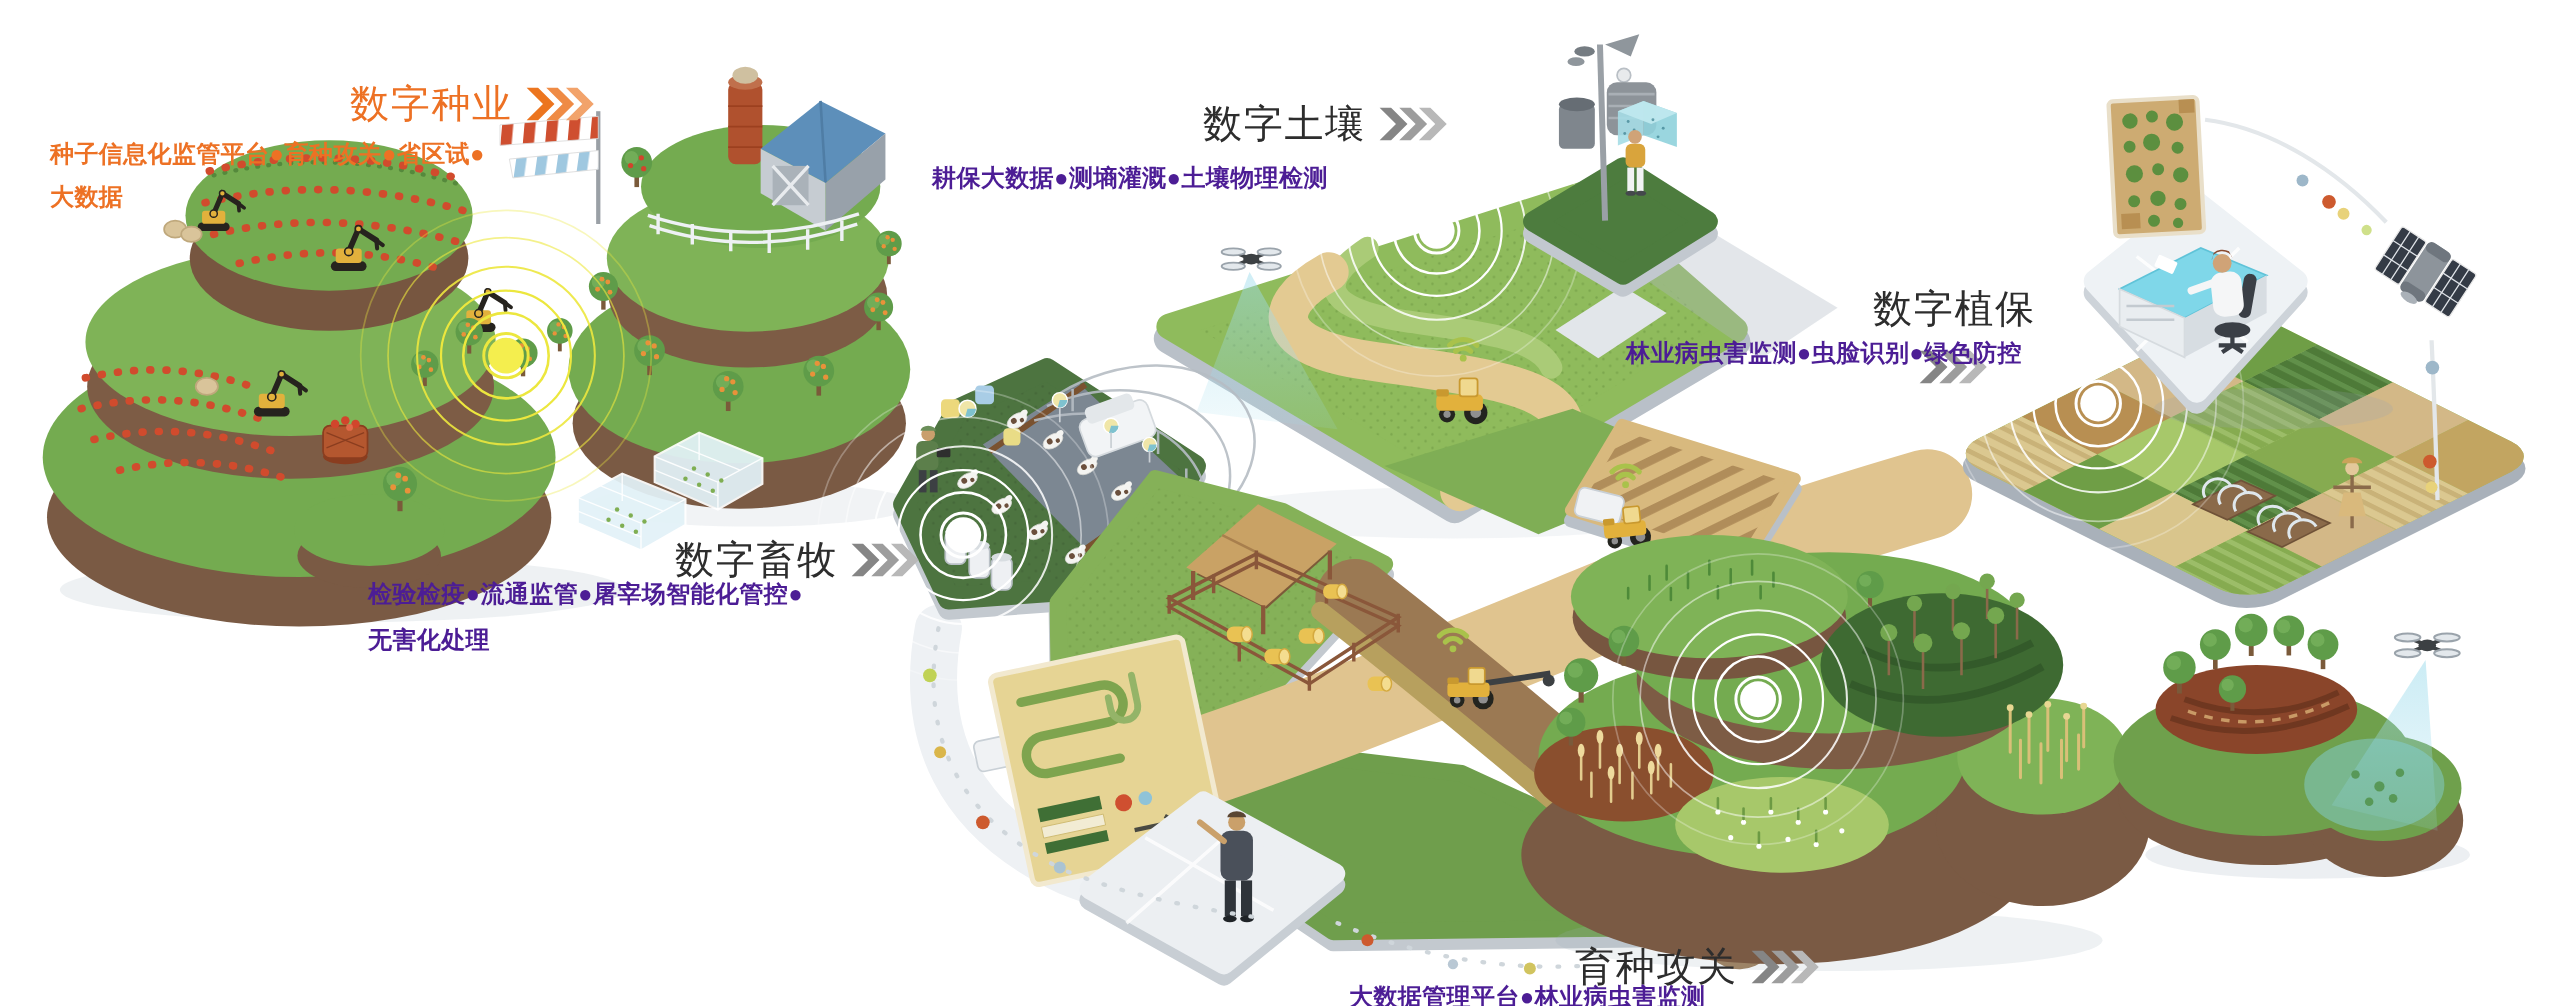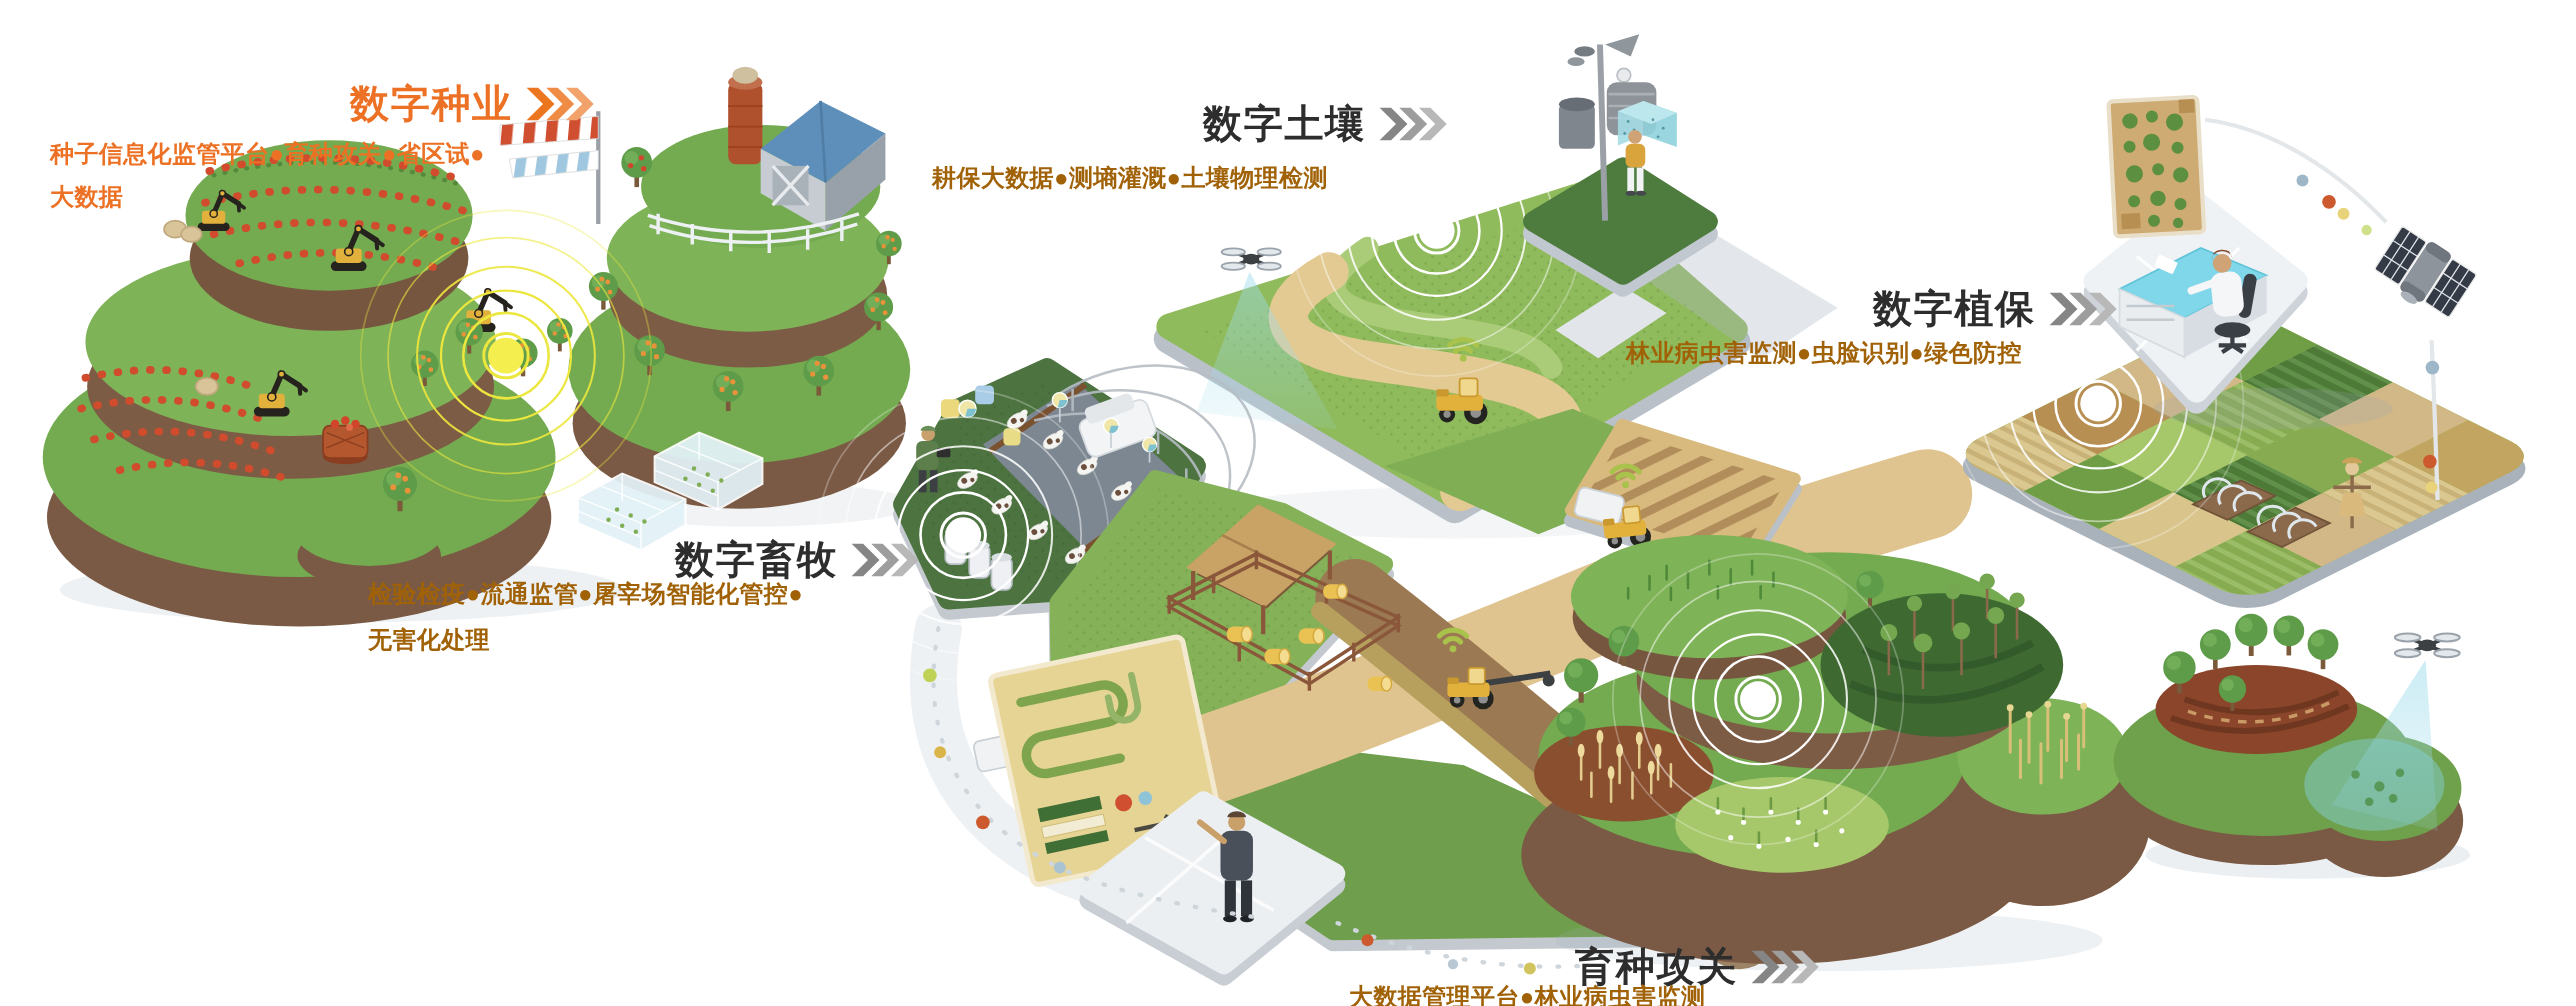--- a/index.html
+++ b/index.html
@@ -3,23 +3,23 @@
 <meta charset="utf-8">
 <style>
   html,body{margin:0;padding:0;}
   body{
     width:2576px;height:1007px;position:relative;overflow:hidden;
     background:#ffffff;
     font-family:"Liberation Sans","DejaVu Sans",sans-serif;
   }
   #scene{position:absolute;left:0;top:0;}
   .title-row{position:absolute;display:flex;align-items:center;gap:12px;white-space:nowrap;}
-  .title{font-size:39px;font-weight:bold;color:#2d2d2d;letter-spacing:1.7px;}
+  .title{font-size:39px;font-weight:normal;color:#2d2d2d;letter-spacing:1.7px;}
   .title.seed{color:#ed7124;}
-  .sub{position:absolute;font-size:24px;font-weight:bold;color:#a16207;white-space:nowrap;letter-spacing:0.4px;}
+  .sub{position:absolute;font-size:24px;font-weight:bold;color:#4c1d95;white-space:nowrap;letter-spacing:0.4px;}
   .sub.seed{color:#ed7124;}
   .sub.alignr{text-align:left;}
   .chev{display:block;}
 </style>
 </head>
 <body>
 
 <svg id="scene" width="2576" height="1007" viewBox="0 0 3014 1178">
 <defs>
   <pattern id="redstripe" width="26" height="60" patternUnits="userSpaceOnUse" patternTransform="rotate(5)">
@@ -727,21 +727,21 @@
     <svg class="chev" width="72" height="38" viewBox="0 0 88 44">
       <path d="M2 2h14l20 20-20 20H2l20-20z" fill="#858585"></path>
       <path d="M26 2h14l20 20-20 20H26l20-20z" fill="#9d9d9d"></path>
       <path d="M50 2h14l20 20-20 20H50l20-20z" fill="#b8b8b8"></path>
     </svg>
   </div>
   <div class="sub" style="left:932px;top:162px;">耕保大数据●测墒灌溉●土壤物理检测</div>
 </div>
 
 <div>
-  <div class="title-row" style="left:1873px;top:282px;">
+  <div class="title-row" style="left:1873px;top:282px;flex-direction:column;">
     <span class="title">数字植保</span>
     <svg class="chev" width="72" height="38" viewBox="0 0 88 44">
       <path d="M2 2h14l20 20-20 20H2l20-20z" fill="#858585"></path>
       <path d="M26 2h14l20 20-20 20H26l20-20z" fill="#9d9d9d"></path>
       <path d="M50 2h14l20 20-20 20H50l20-20z" fill="#b8b8b8"></path>
     </svg>
   </div>
   <div class="sub" style="left:1626px;top:337px;">林业病虫害监测●虫脸识别●绿色防控</div>
 </div>
 

